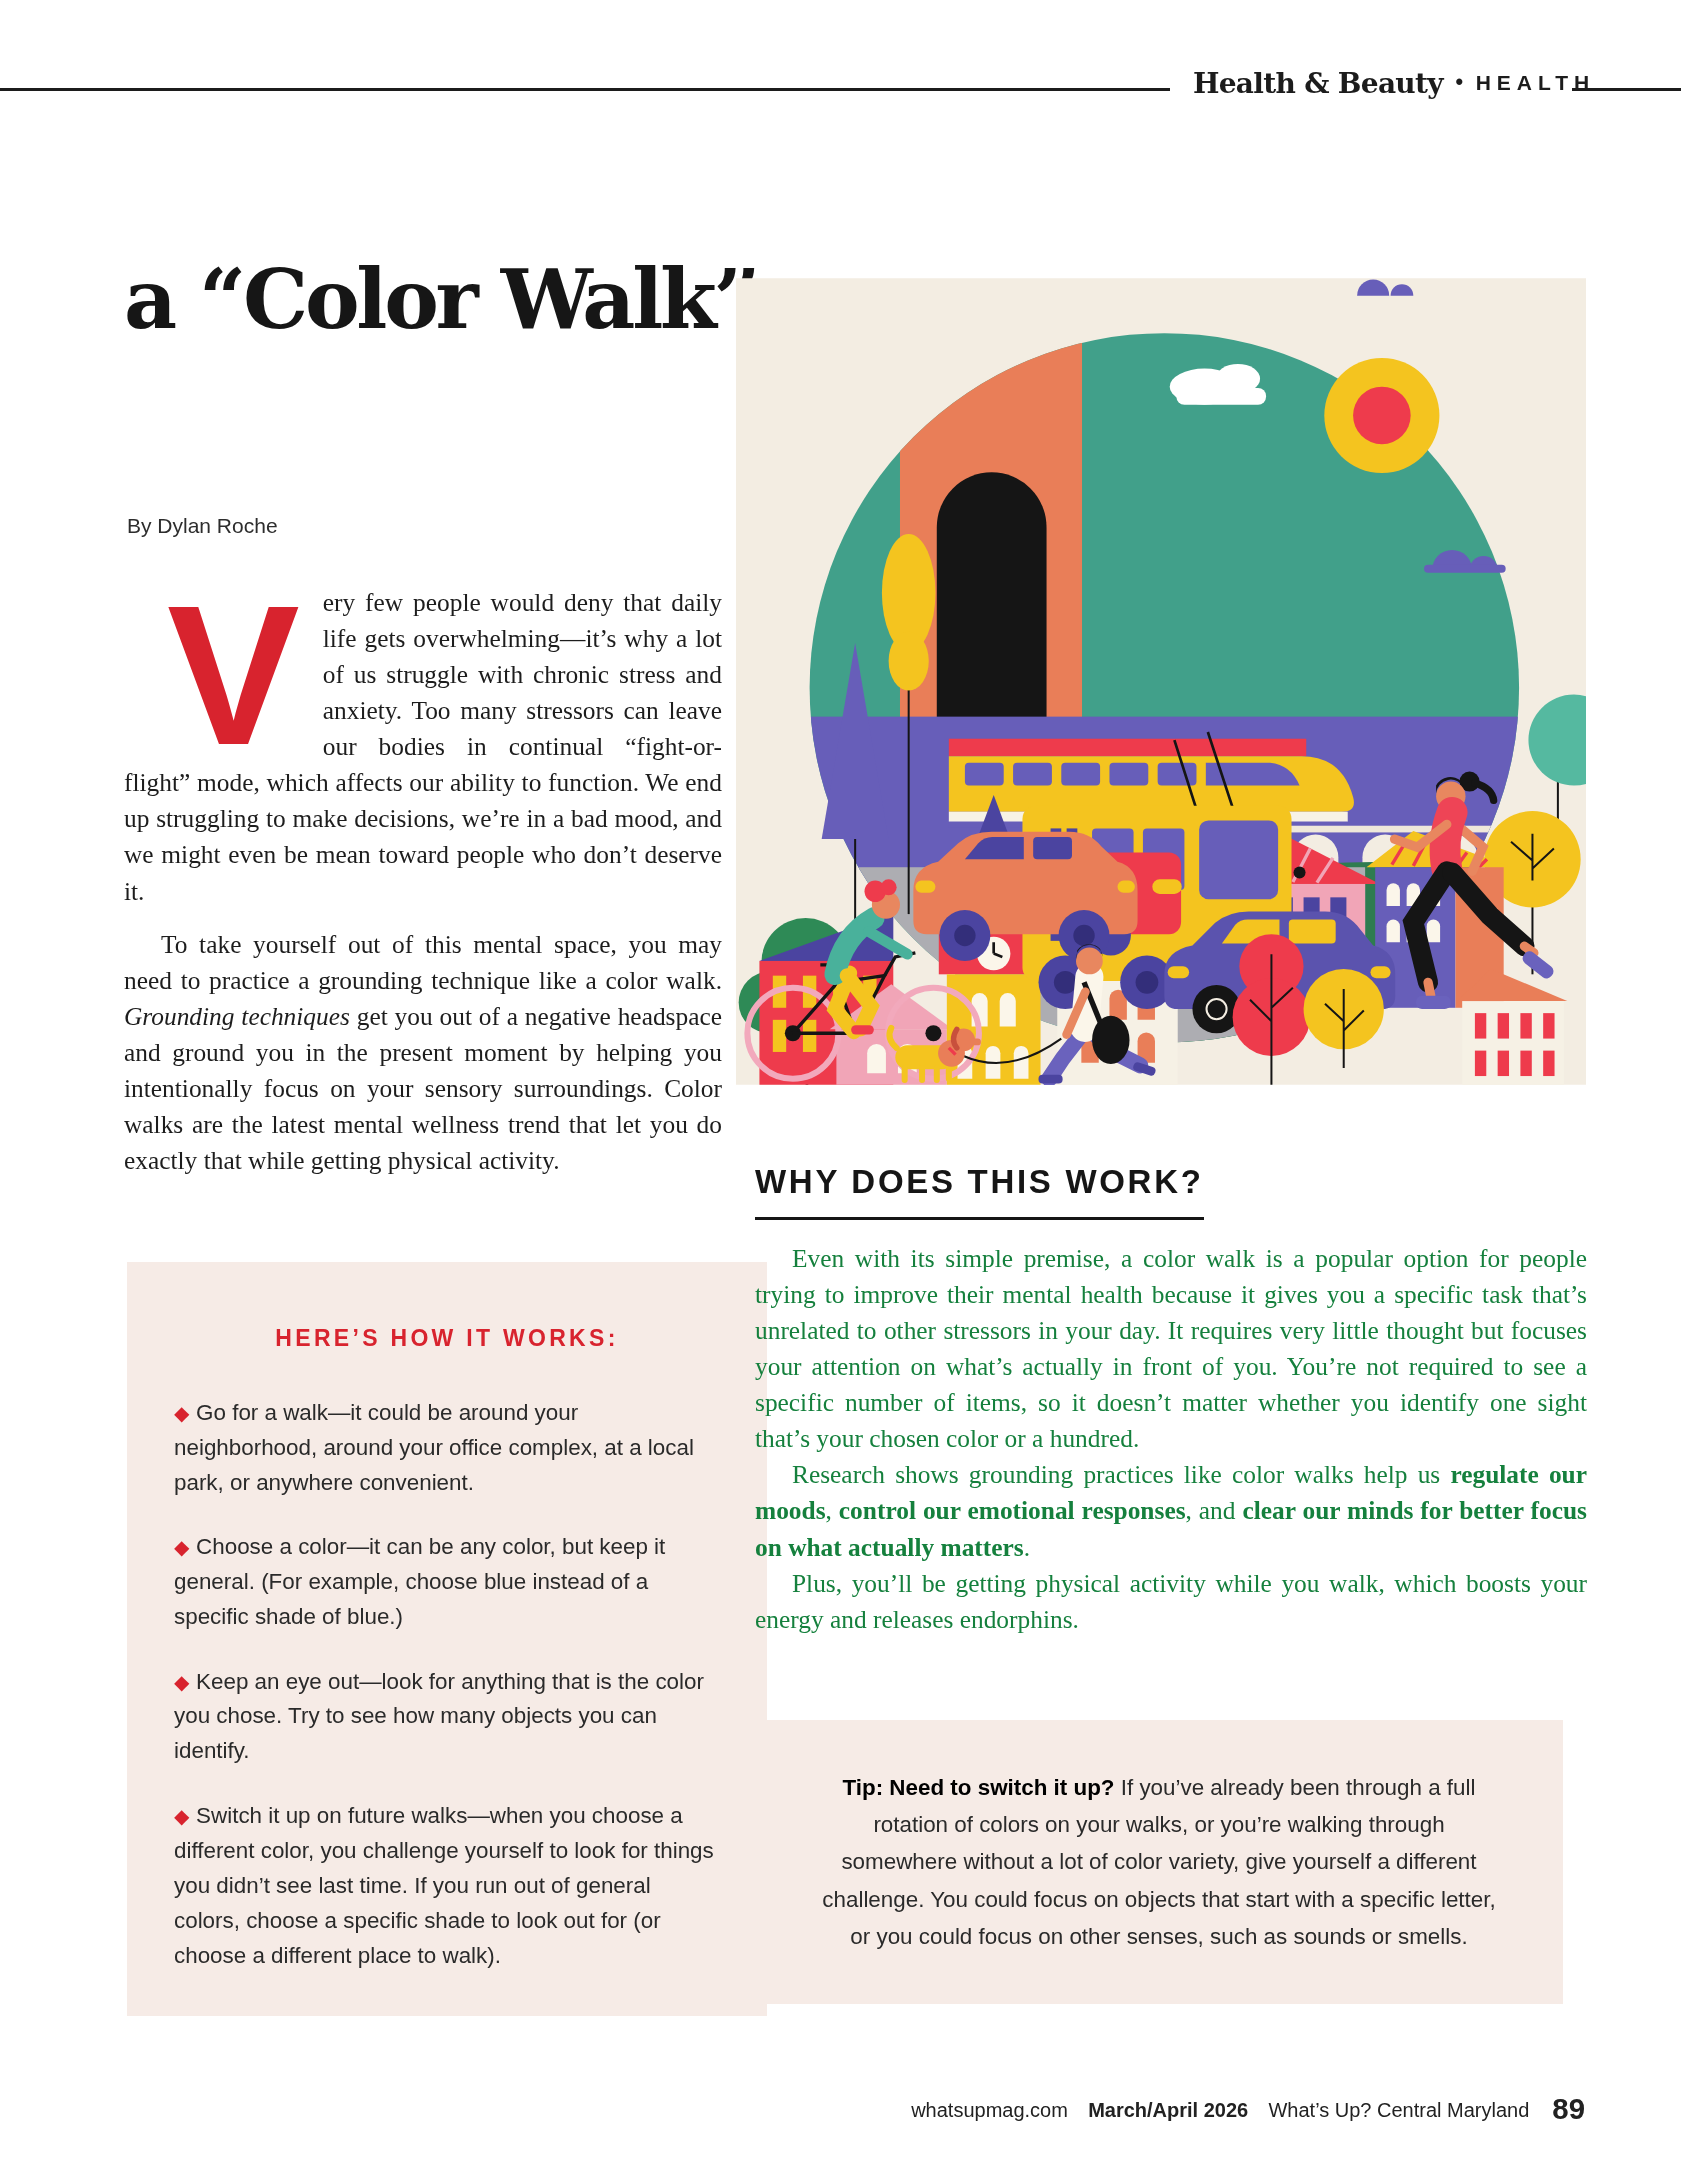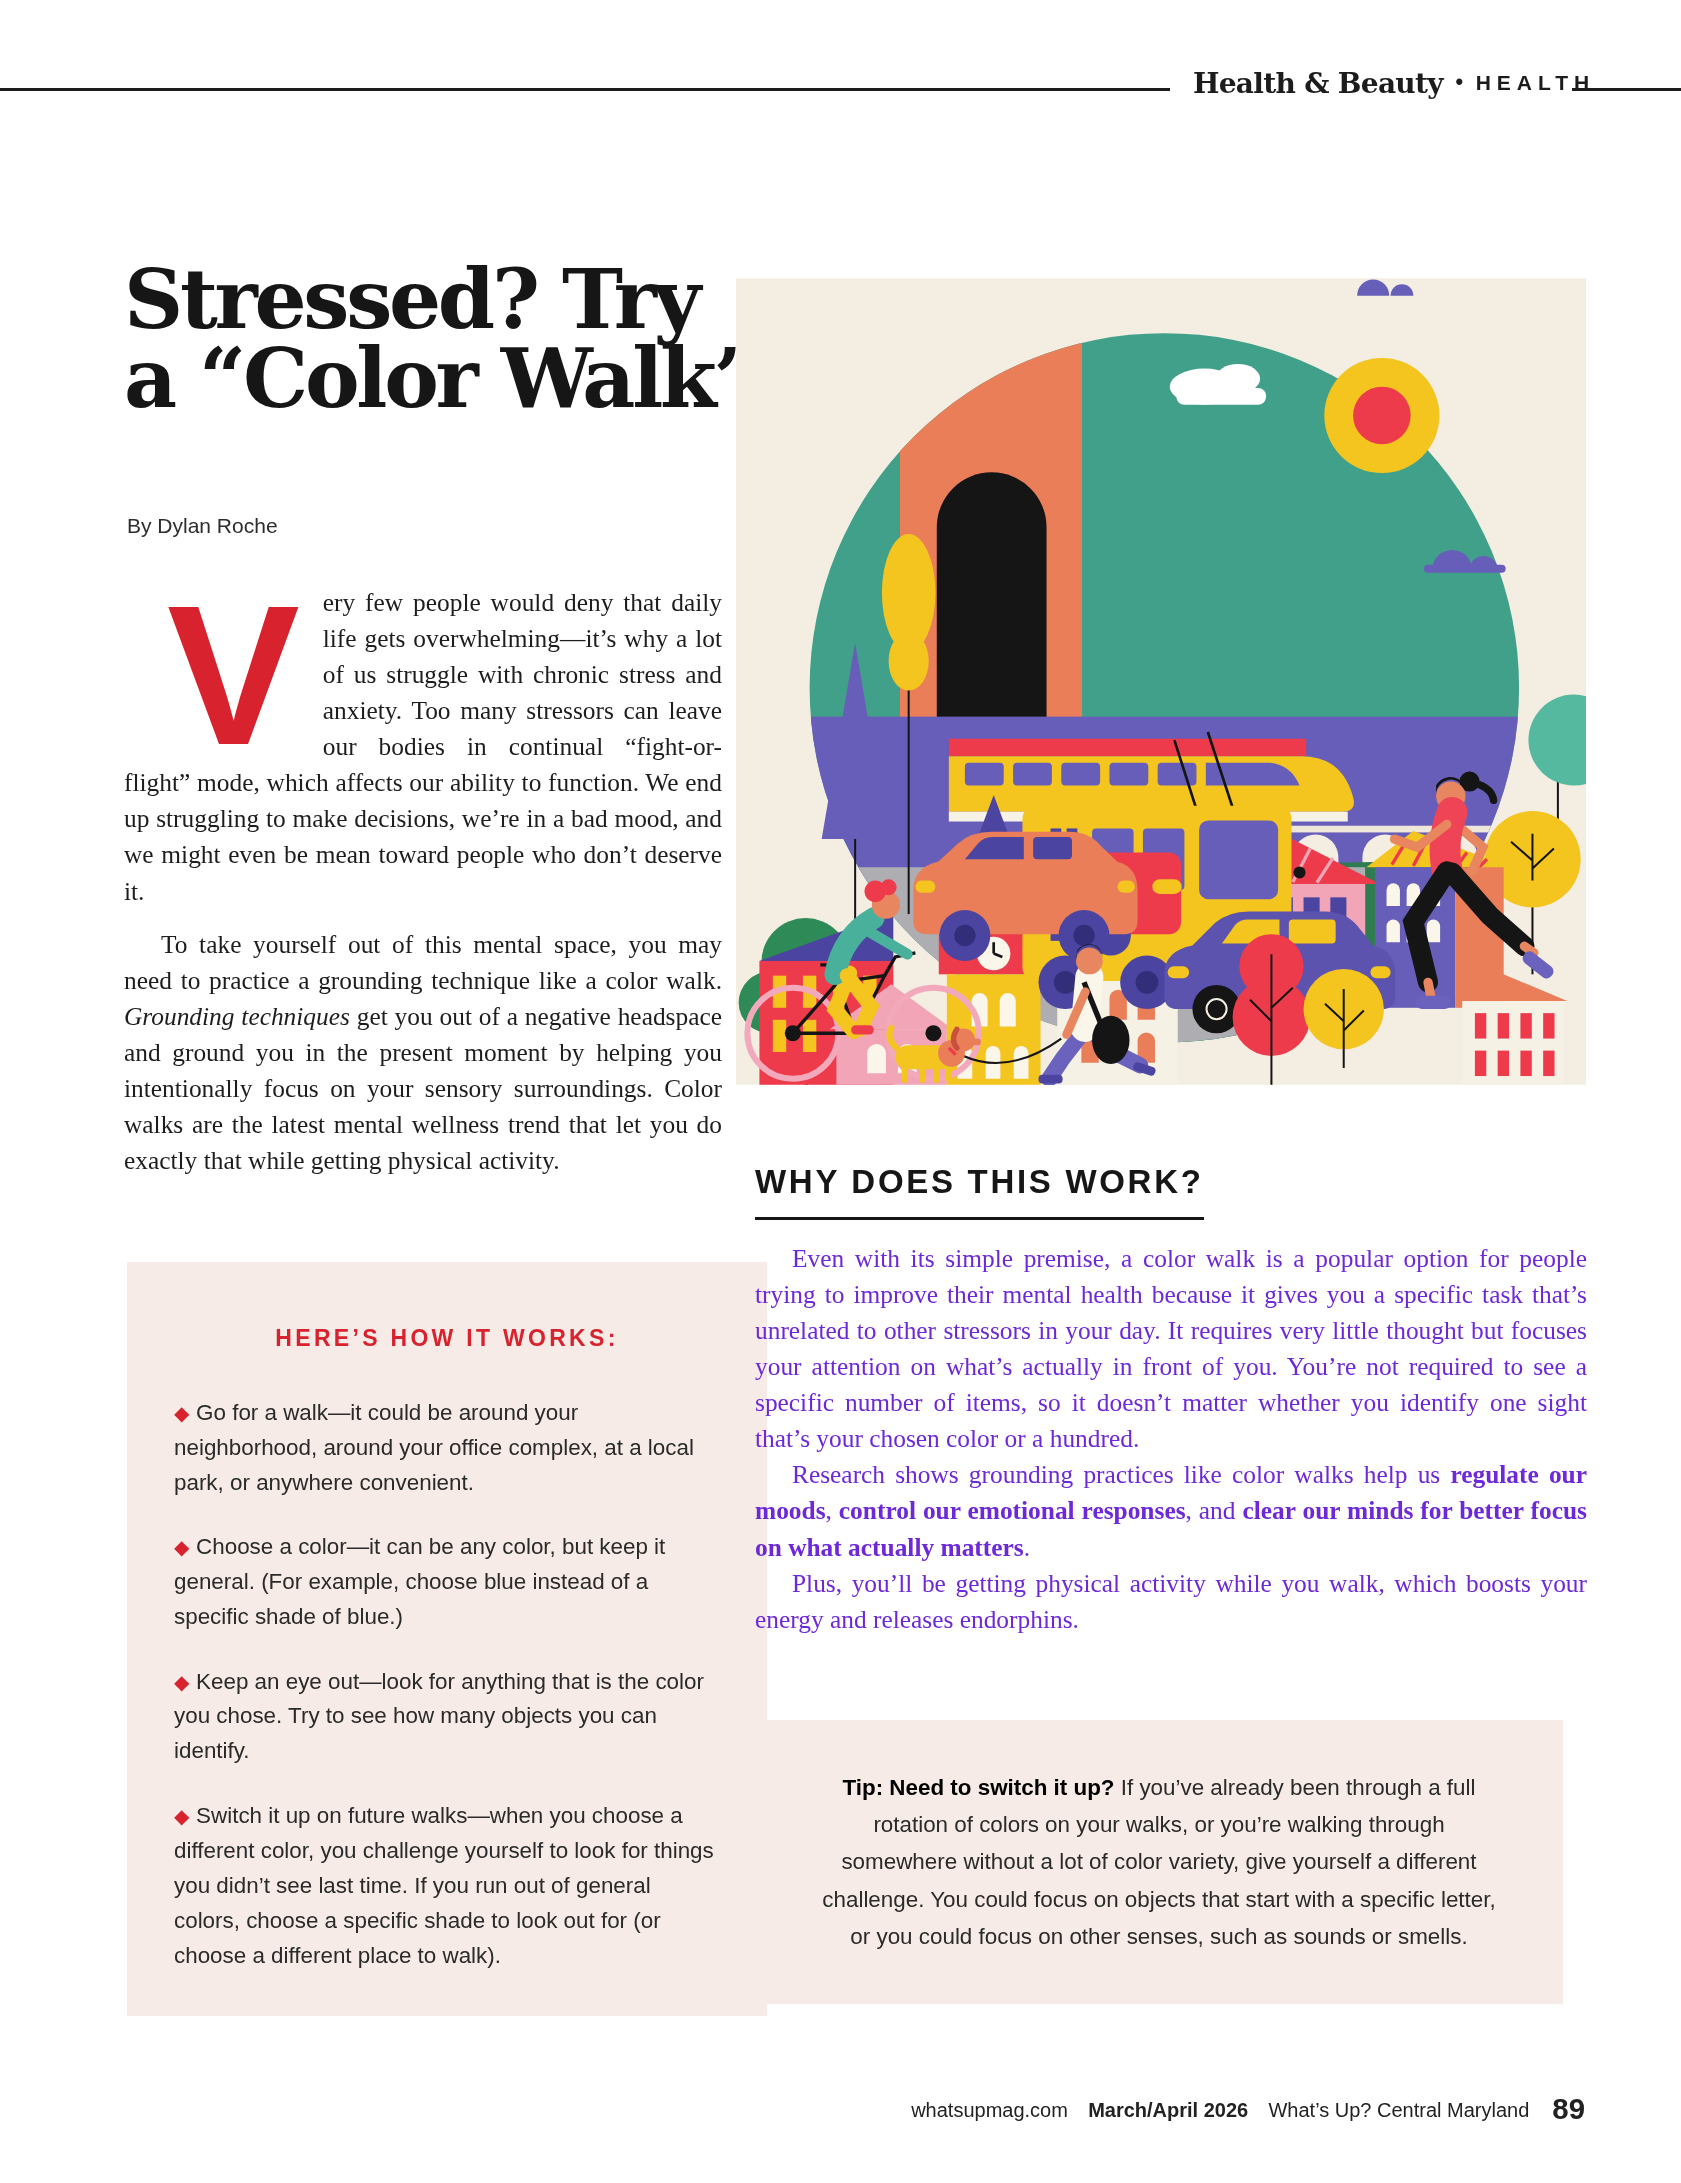--- a/index.html
+++ b/index.html
@@ -43,21 +43,21 @@
     font-size:22.4px;line-height:1.56;color:#2a2a2a;}
   .how-list li{margin-bottom:29.4px;}
   .diamond{color:#d8232e;font-size:20px;margin-right:6.7px;}
 
   
   .why-heading{position:absolute;left:755px;top:1163px;display:inline-block;
     font-weight:700;font-size:33px;letter-spacing:2.7px;color:#161616;
     padding-bottom:16px;border-bottom:3.3px solid #161616;}
   .why-col{position:absolute;left:755px;top:1240px;width:832px;
     font-family:"Liberation Serif", serif;font-size:25.4px;line-height:1.42;
-    text-align:justify;color:#6d28d9;}
+    text-align:justify;color:#15803d;}
   .why-col p{margin:0;text-indent:37px;}
 
   
   .tip-box{position:absolute;left:755px;top:1720px;width:808px;height:284px;
     background:#f6ebe6;display:flex;align-items:center;justify-content:center;overflow:hidden;}
   .tip-inner{width:676px;text-align:center;font-size:22.4px;line-height:1.66;color:#2a2a2a;}
   .tip-lead{color:#000000;font-weight:700;}
 
   
   .footer{position:absolute;left:0;top:2092px;width:1585px;text-align:right;
@@ -75,21 +75,20 @@
 
 <div class="rule rule-left"></div>
 <div class="header-text">
   <span class="header-section">Health &amp; Beauty</span>
   <span class="header-dot">•</span>
   <span class="header-category">HEALTH</span>
 </div>
 <div class="rule rule-right"></div>
 
 <div class="page-title">
-  <div>Stressed? Try</div>
   <div>a “Color Walk”</div>
 </div>
 <div class="byline">By Dylan Roche</div>
 
 <div class="article-col">
   <p><span class="dropcap">V</span><span>ery few people would deny that daily life gets overwhelming—it’s why a lot of us struggle with chronic stress and anxiety. Too many stressors can leave our bodies in continual “fight-or-flight” mode, which affects our ability to function. We end up struggling to make decisions, we’re in a bad mood, and we might even be mean toward people who don’t deserve it.</span></p>
   <p><span>To take yourself out of this mental space, you may need to practice a grounding technique like a color walk. </span><span class="em">Grounding techniques</span><span> get you out of a negative headspace and ground you in the present moment by helping you intentionally focus on your sensory surroundings. Color walks are the latest mental wellness trend that let you do exactly that while getting physical activity.</span></p>
 </div>
 
 <div class="how-box">

